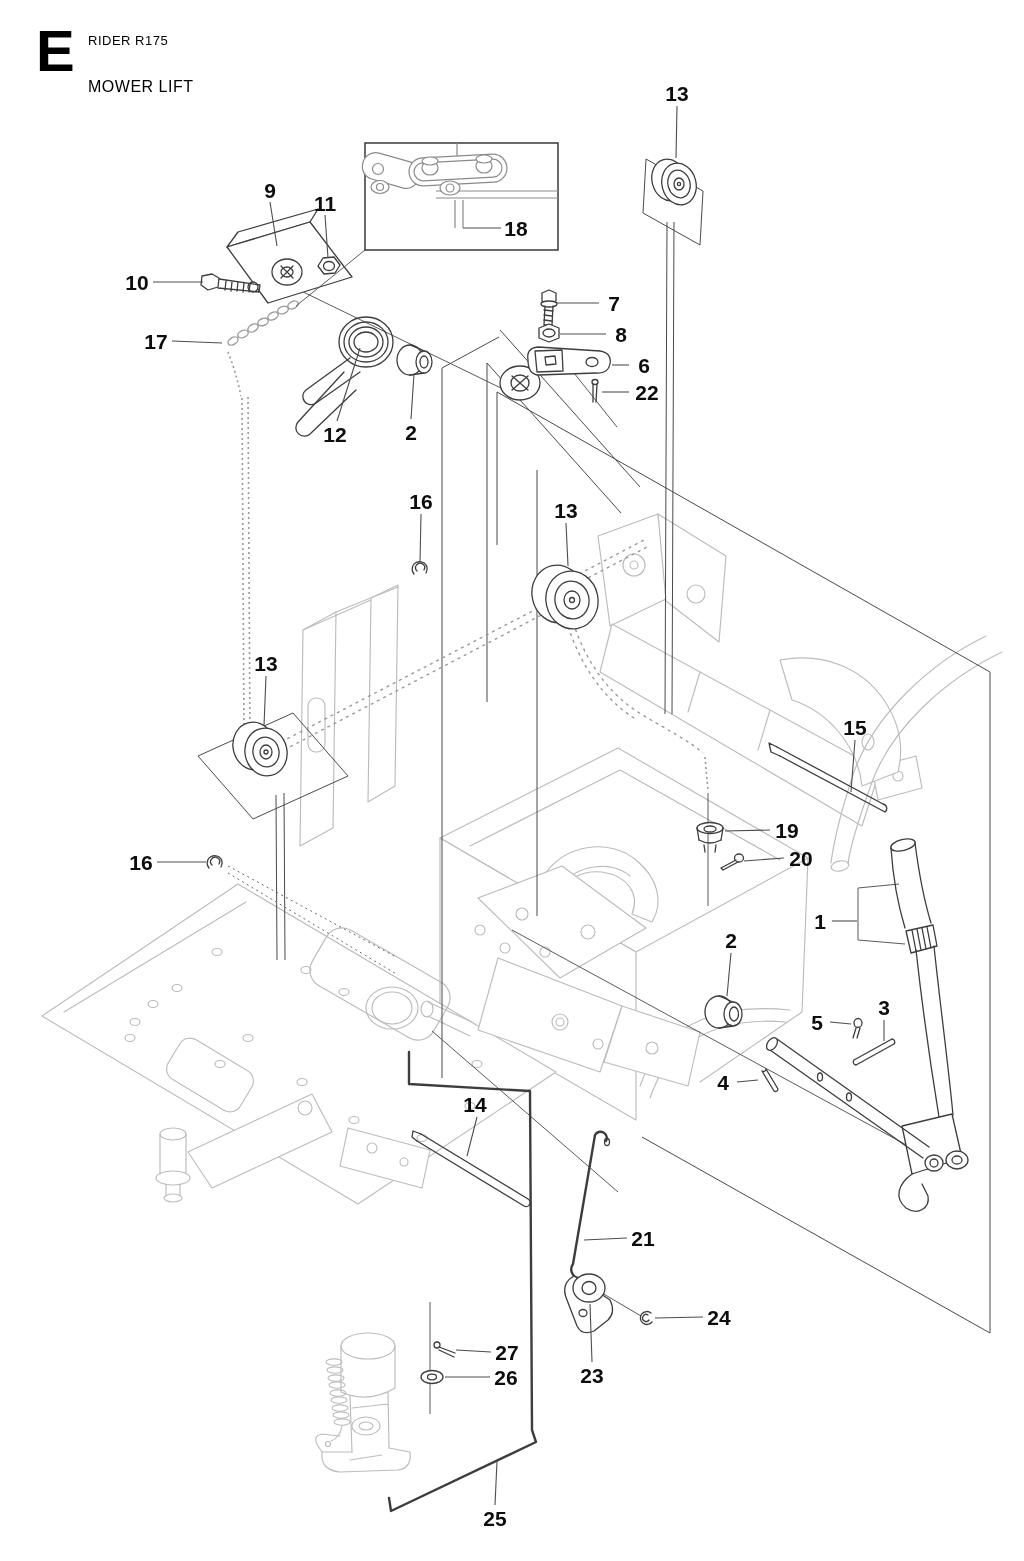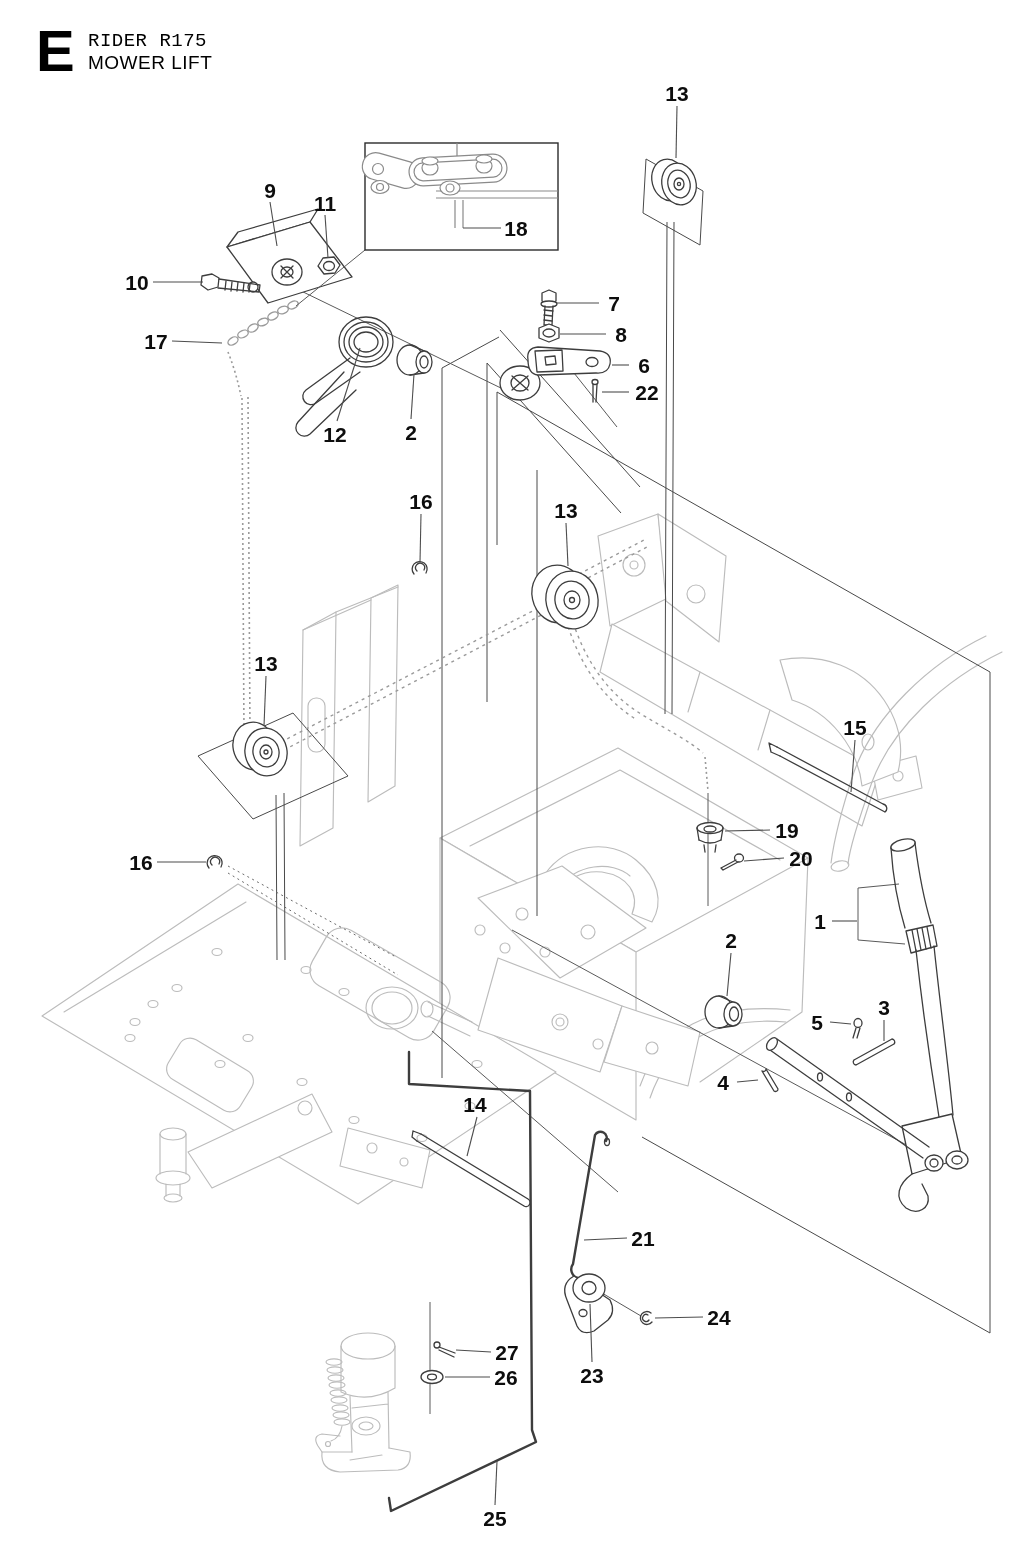--- a/index.html
+++ b/index.html
@@ -1,21 +1,21 @@
 <!DOCTYPE html>
 <html><head>
 <meta charset="utf-8">
 <style>
   html,body{margin:0;padding:0;background:#ffffff;}
   .page{position:relative;width:1024px;height:1561px;background:#fff;overflow:hidden;
         font-family:"Liberation Sans",sans-serif;}
   .hdr-letter{position:absolute;left:36px;top:22px;font-size:58px;font-weight:700;color:#000;line-height:1;}
   .hdr-block{position:absolute;left:88px;top:30px;color:#000;}
-  .hdr-model{font-size:19px;letter-spacing:.5px;line-height:22px;font-family:Liberation Mono, monospace;}
-  .hdr-sub{font-size:19px;letter-spacing:.5px;line-height:22px;}
+  .hdr-model{font-size:13px;letter-spacing:.5px;line-height:22px;}
+  .hdr-sub{font-size:16px;letter-spacing:.5px;line-height:22px;margin-top:24px;}
   svg{position:absolute;left:0;top:0;}
   .frame{stroke:#bcbcbc;stroke-width:1.15;fill:none;stroke-linejoin:round;stroke-linecap:round;}
   .framef{stroke:#bcbcbc;stroke-width:1.15;fill:#ffffff;stroke-linejoin:round;}
   .panel{stroke:#4a4a4a;stroke-width:1;fill:none;}
   .part{stroke:#3d3d3d;stroke-width:1.3;fill:#ffffff;stroke-linejoin:round;stroke-linecap:round;}
   .partn{stroke:#3d3d3d;stroke-width:1.3;fill:none;stroke-linejoin:round;stroke-linecap:round;}
   .rod{stroke:#3d3d3d;stroke-width:2.4;fill:none;stroke-linejoin:round;stroke-linecap:round;}
   .axis{stroke:#5a5a5a;stroke-width:1;fill:none;}
   .dot16{stroke:#6a6a6a;stroke-width:1;fill:none;stroke-dasharray:2 3.5;}
   .chain{stroke:#9a9a9a;stroke-width:1.4;fill:none;}

